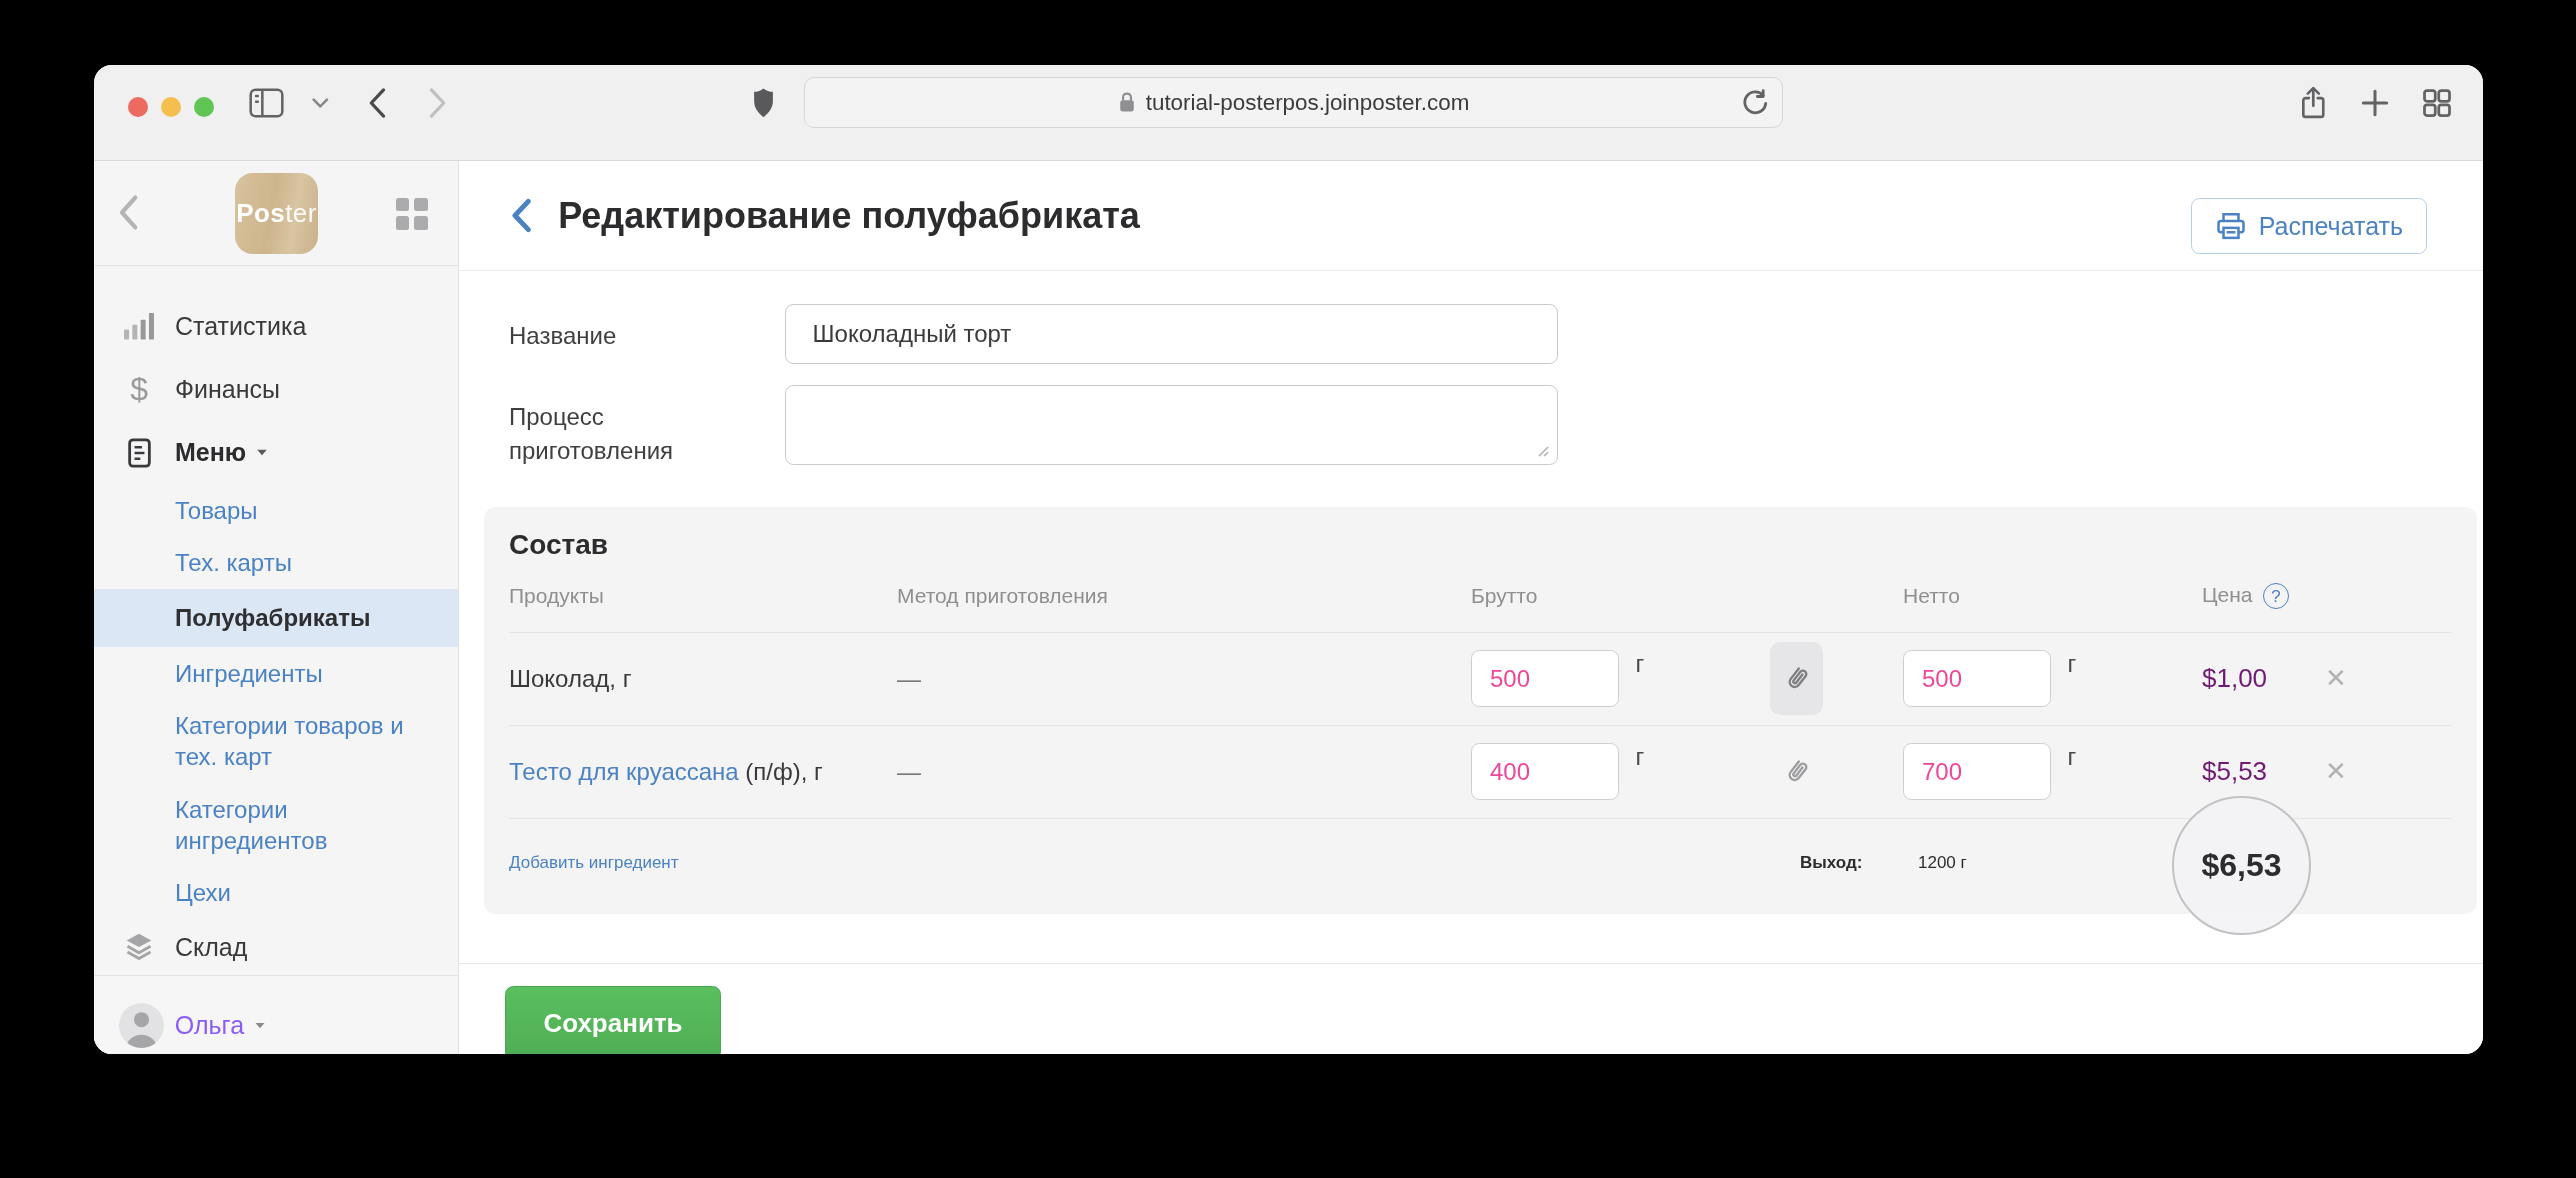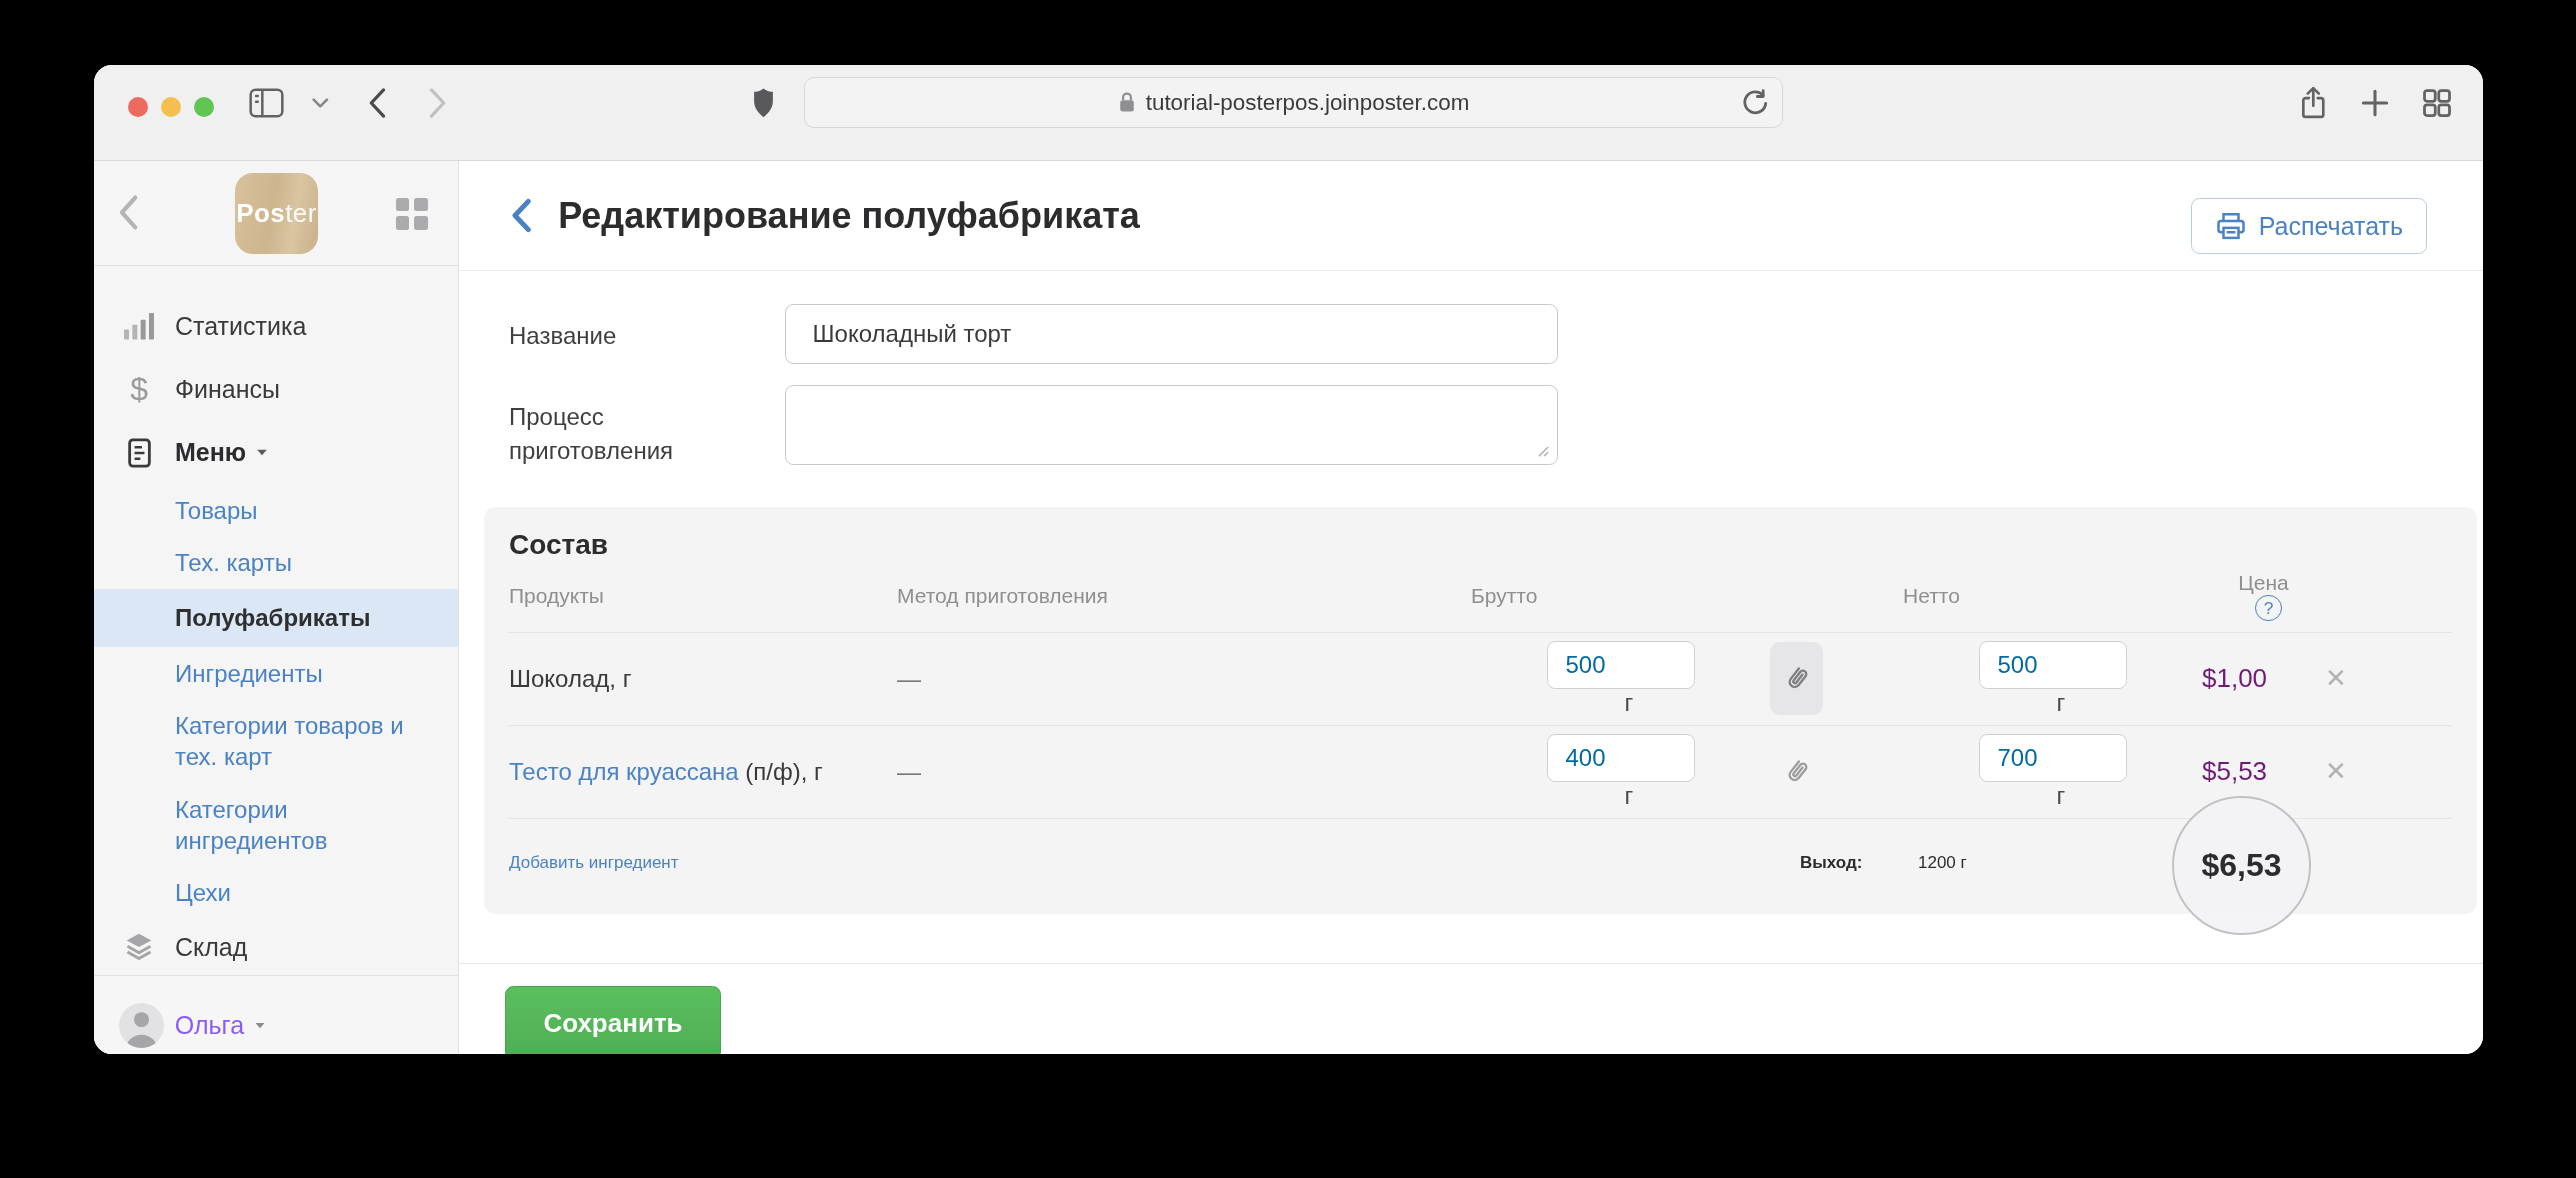--- a/index.html
+++ b/index.html
@@ -87,23 +87,23 @@
   
   .panel { position:absolute; left:25px; top:346px; width:1993px; height:407px;
            background:#f4f4f5; border-radius:11.6px; }
   .panel-inner { padding:0 25px; }
   .panel-title { padding-top:21.6px; font-size:28px; font-weight:bold; color:#2c2c2e; }
 
   .ctable-head, .crow { display:grid; grid-template-columns:388px 574px 299px 133px 299px 123px 1fr;
                         align-items:center; }
   .ctable-head { height:71px; font-size:21px; color:#8f8f91; }
   .crow { height:93px; border-top:0.8px solid #e4e4e5; font-size:24px; color:#3a3a3c; }
-  .cell-flex { display:flex; align-items:center;flex-direction:column; }
-  .qty-inp { width:148px; height:48px; border:0.8px solid #cfcfd1; border-radius:8.3px;
-             background:#fff; font-size:24px; color:#0369a1; padding:0 18px; font-family:inherit; }
+  .cell-flex { display:flex; align-items:flex-start; }
+  .qty-inp { width:148px; height:57px; border:0.8px solid #cfcfd1; border-radius:8.3px;
+             background:#fff; font-size:24px; color:#ec4899; padding:0 18px; font-family:inherit; }
   .unit { margin-left:16.6px; color:#4b4b4d; }
   .clip-btn { width:53px; height:73px; border-radius:10px; background:#e6e6e8; border:none;
               display:flex; align-items:center; justify-content:center; cursor:pointer; }
   .clip-plain { width:53px; height:73px; background:transparent; border:none;
                 display:flex; align-items:center; justify-content:center; cursor:pointer; }
   .dash { color:#77797b; }
   .price { font-size:26px; color:#701a75; }
   .remove { font-size:26px; color:#b2b2b4; cursor:pointer; background:none; border:none;
             width:37px; text-align:left; font-family:inherit; }
   .plink { color:#4a82c3; cursor:pointer; }

